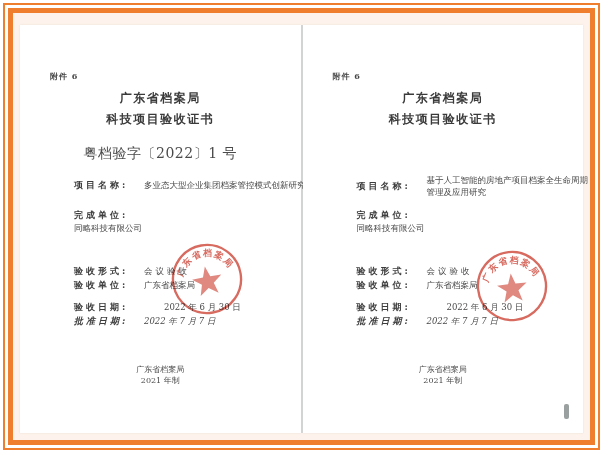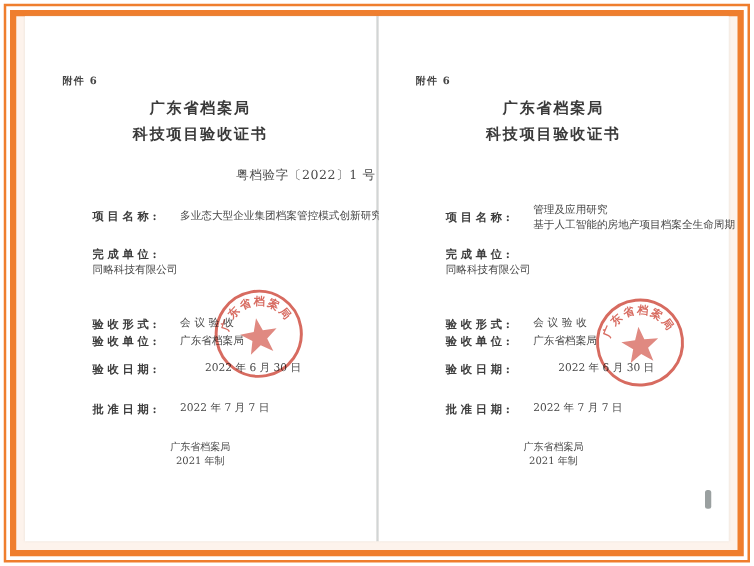--- a/index.html
+++ b/index.html
@@ -4,49 +4,49 @@
 <style>
   html,body{margin:0;padding:0;background:#ffffff;}
   .canvas{
     position:relative;width:603px;height:453px;background:#ffffff;overflow:hidden;
     font-family:"DejaVu Serif","Liberation Serif",serif;
   }
   .outer-frame{position:absolute;inset:3px;border:2px solid var(--accent-orange,#ef7e2e);}
   .inner-frame{position:absolute;inset:8px;border:5px solid var(--accent-orange,#ef7e2e);background:var(--mat-bg,#fdf3ec);}
   .spread{
     position:absolute;left:13px;top:13px;right:13px;bottom:13px;
-    padding:0 7px 7px 7px;display:flex;box-sizing:border-box;
+    padding:12px 7px 7px 7px;display:flex;box-sizing:border-box;
   }
   .page{
     position:relative;flex:1;background:var(--page-bg,#ffffff);
     box-shadow:0 0 2px rgba(180,170,160,.25);
   }
   .page-divider{width:2px;background:var(--divider,#d5d9d9);}
   .attachment{
     position:absolute;left:30px;top:46px;font-size:8px;font-weight:bold;
     color:#454545;letter-spacing:1px;white-space:nowrap;
   }
   .title-block{position:absolute;top:63px;left:0;right:0;text-align:center;}
   .title-line{
     font-size:12px;font-weight:bold;color:#3a3a3a;letter-spacing:1.5px;
     line-height:21px;white-space:nowrap;
   }
   .docno{
-    position:absolute;top:120px;left:0;right:0;text-align:right;
-    font-size:10px;color:#4a4a4a;letter-spacing:.5px;white-space:nowrap;
+    position:absolute;top:120px;left:0;right:0;text-align:center;
+    font-size:14px;color:#4a4a4a;letter-spacing:.5px;white-space:nowrap;
   }
   .row{position:absolute;left:36px;right:10px;display:flex;align-items:flex-start;margin-left:18px;}
   .row .label{
     flex:none;width:70px;font-size:9px;font-weight:bold;color:#3d3d3d;
     letter-spacing:3px;white-space:nowrap;
   }
   .row .value{flex:1;text-align:left;font-size:8.5px;color:#484848;line-height:12px;}
   .row .value .vline{display:block;white-space:nowrap;}
   .value.spaced{letter-spacing:3px;}
-  .r1{top:154px;} .r2{top:184px;flex-direction:column;} .r3{top:240px;} .r4{top:254px;} .r5{top:276px;gap:20px;} .r6{top:308px;}
+  .r1{top:154px;} .r2{top:184px;flex-direction:column;} .r3{top:240px;} .r4{top:254px;} .r5{top:276px;gap:20px;} .r6{top:290px;font-style:italic;}
   .cert-2 .r1{top:149px;align-items:center;}
   .footer-block{
     position:absolute;top:339px;left:0;right:0;text-align:center;
     font-size:8px;color:#4a4a4a;line-height:11px;
   }
   .seal{position:absolute;width:74px;height:74px;opacity:.82;mix-blend-mode:multiply;}
   .cert-1 .seal{left:150px;top:217px;transform:rotate(-10deg);}
   .cert-2 .seal{left:172px;top:224px;transform:rotate(-6deg);}
   .seal-ring{fill:none;stroke:var(--seal-red,#cf4a3d);stroke-width:3.2;}
   .seal-star{fill:var(--seal-red,#cf4a3d);opacity:.8;}
@@ -135,22 +135,22 @@
     <section class="page cert-2">
       <div class="attachment">附件 6</div>
       <div class="title-block">
         <div class="title-line">广东省档案局</div>
         <div class="title-line">科技项目验收证书</div>
       </div>
 
       <div class="row r1">
         <span class="label">项目名称:</span>
         <span class="value">
+          <span class="vline">基于人工智能的房地产项目档案全生命周期</span>
           <span class="vline">管理及应用研究</span>
-          <span class="vline">基于人工智能的房地产项目档案全生命周期</span>
         </span>
       </div>
       <div class="row r2">
         <span class="label">完成单位:</span>
         <span class="value">
           <span class="vline">同略科技有限公司</span>
         </span>
       </div>
       <div class="row r3">
         <span class="label">验收形式:</span>

